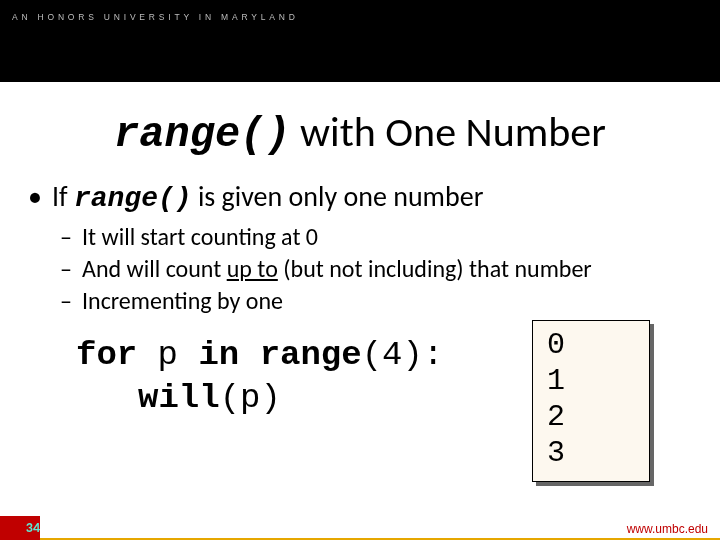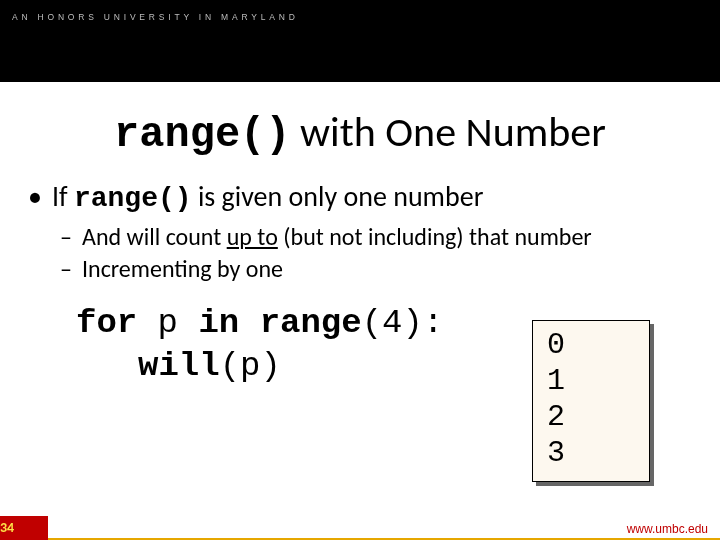--- a/index.html
+++ b/index.html
@@ -48,20 +48,21 @@
   .heading {
     text-align: center;
     margin-top: 24px;
     font-size: 42px;
     font-weight: 400;
     color: #000;
   }
   .mono {
     font-family: "Courier New", Courier, monospace;
     font-weight: bold;
+    font-style: italic;
   }
   .bullet-l1 {
     font-size: 28px;
     color: #000;
     margin: 20px 9px 0 28px;
   }
   .bullet-l1 .dot {
     display: inline-block;
     width: 24px;
   }
@@ -103,27 +104,27 @@
     position: absolute;
     bottom: 0;
     left: 0;
     width: 100%;
     height: 24px;
   }
   .footer .slide-num {
     position: absolute;
     left: 0;
     bottom: 0;
-    width: 48px;
+    width: 40px;
     height: 24px;
     background: #c00000;
-    color: #fde047;
+    color: #5eead4;
     font-size: 14px;
     line-height: 24px;
-    text-align: left;
+    text-align: right;
     font-weight: 600;
   }
   .footer .url {
     position: absolute;
     right: 12px;
     bottom: 4px;
     color: #c00000;
     font-size: 12px;
     font-family: Arial, sans-serif;
   }
@@ -148,20 +149,23 @@
 <div class="heading">
   <span class="mono">range()</span><span> with One Number</span>
 </div>
 
 <div class="bullet-l1">
   <span class="dot">•</span><span>If </span><span class="mono">range()</span><span> is given only one number</span>
 </div>
 
 <div class="sub-list">
   <div class="li">
+    <span class="dash">–</span><span>It will start counting at 0</span>
+  </div>
+  <div class="li">
     <span class="dash">–</span><span>And will count </span><span class="u">up to</span><span> (but not including) that number</span>
   </div>
   <div class="li">
     <span class="dash">–</span><span>Incrementing by one</span>
   </div>
 </div>
 
 <div class="code-block">
   <div>
     <span class="kw">for</span><span> p </span><span class="kw">in</span><span> </span><span class="kw">range</span><span>(4):</span>

